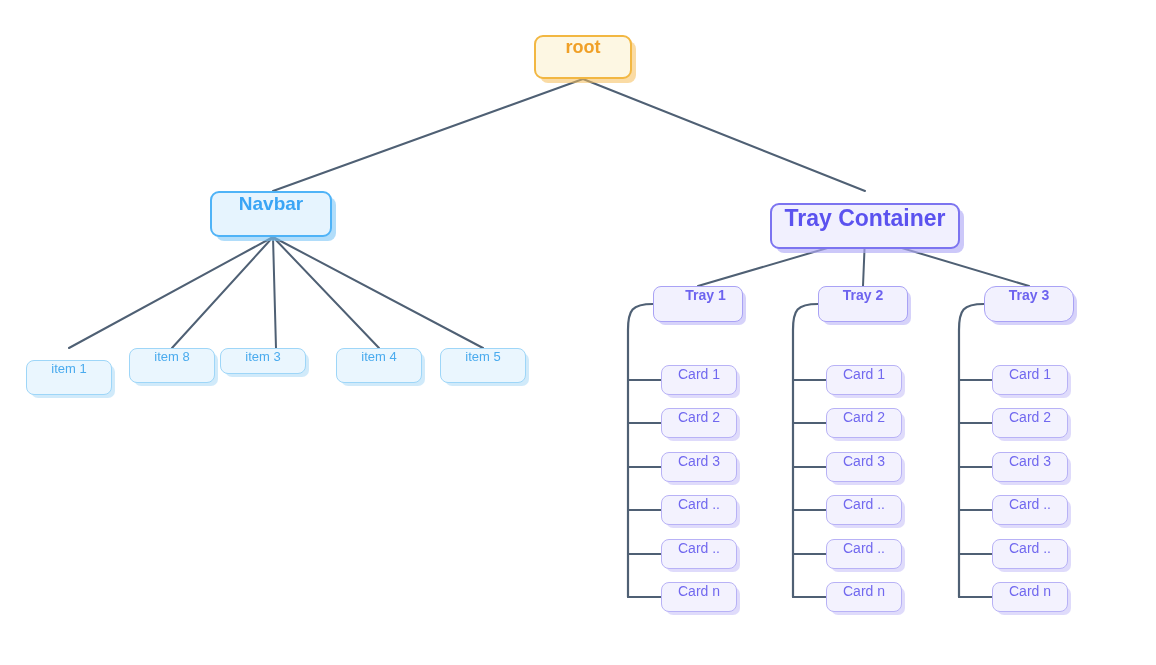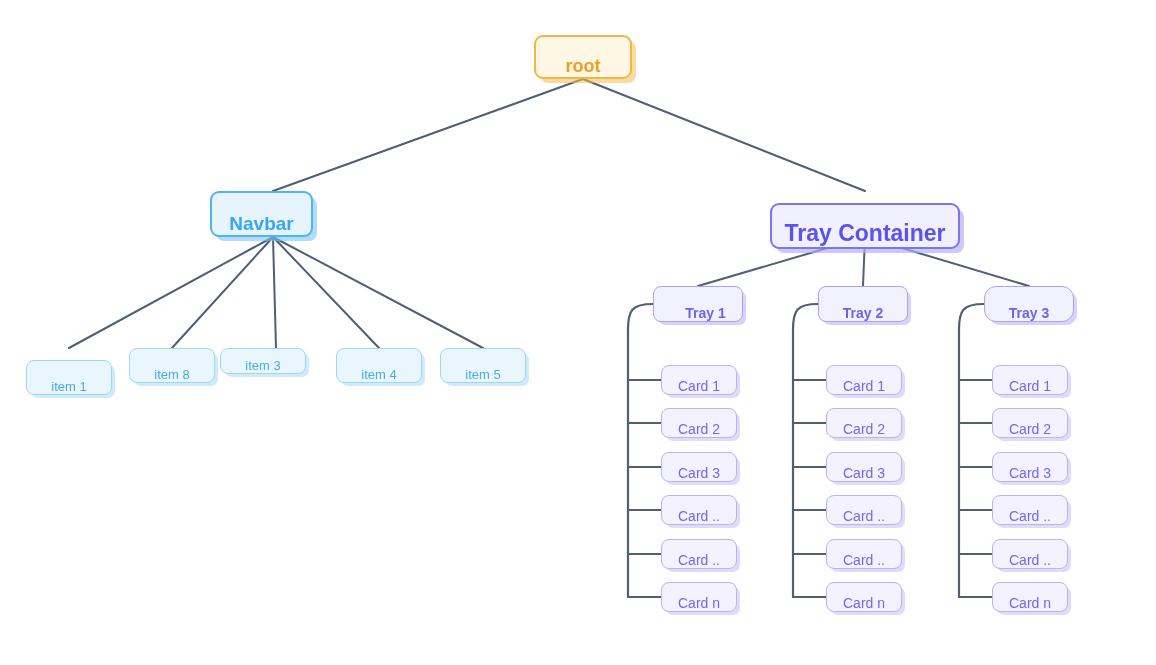--- a/index.html
+++ b/index.html
@@ -25,21 +25,21 @@
     left: 0;
     top: 0;
     width: 1156px;
     height: 665px;
     pointer-events: none;
   }
   .node {
     position: absolute;
     box-sizing: border-box;
     display: flex;
-    align-items: flex-end;
+    align-items: flex-start;
     justify-content: center;
     white-space: nowrap;
     user-select: none;
   }
 
   
   .n-root {
     background: #fdf7e3;
     border: 2px solid #f2b742;
     color: #f0a027;
@@ -141,21 +141,21 @@
       <line x1="959" y1="467" x2="992" y2="467" stroke="#4f6074" stroke-width="2.2" stroke-linecap="round"></line>
       <line x1="959" y1="510" x2="992" y2="510" stroke="#4f6074" stroke-width="2.2" stroke-linecap="round"></line>
       <line x1="959" y1="554" x2="992" y2="554" stroke="#4f6074" stroke-width="2.2" stroke-linecap="round"></line>
       <line x1="959" y1="597" x2="992" y2="597" stroke="#4f6074" stroke-width="2.2" stroke-linecap="round"></line>
     </svg>
 
   <div id="node-layer">
       <div class="node n-root" style="left: 534px; top: 35px; width: 98px; height: 44px;">
         <span>root</span>
       </div>
-      <div class="node n-navbar" style="left: 210px; top: 191px; width: 103px; height: 46px;">
+      <div class="node n-navbar" style="left: 210px; top: 191px; width: 122px; height: 46px;">
         <span>Navbar</span>
       </div>
       <div class="node n-traycontainer" style="left: 770px; top: 191px; width: 190px; height: 46px;">
         <span>Tray Container</span>
       </div>
       <div class="node n-item" style="left: 26px; top: 348px; width: 86px; height: 35px; margin-top: 12px;">
         <span>item 1</span>
       </div>
       <div class="node n-item" style="left: 129px; top: 348px; width: 86px; height: 35px;">
         <span>item 8</span>

